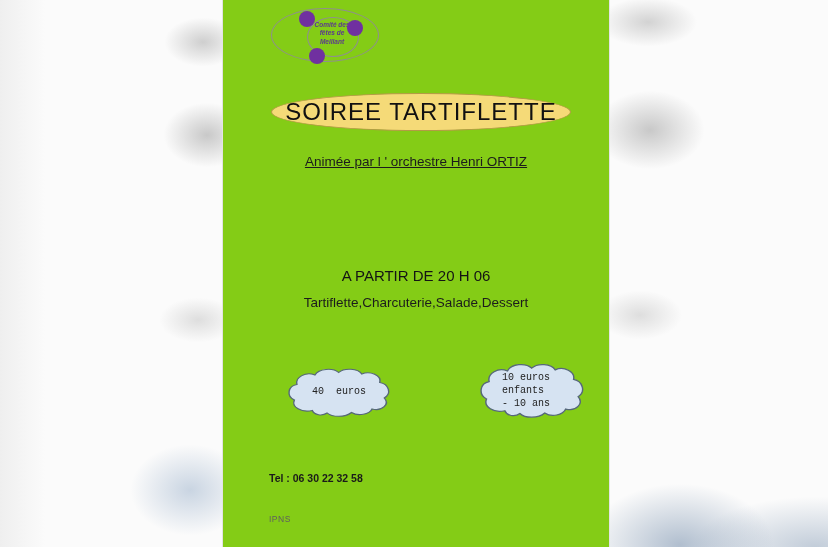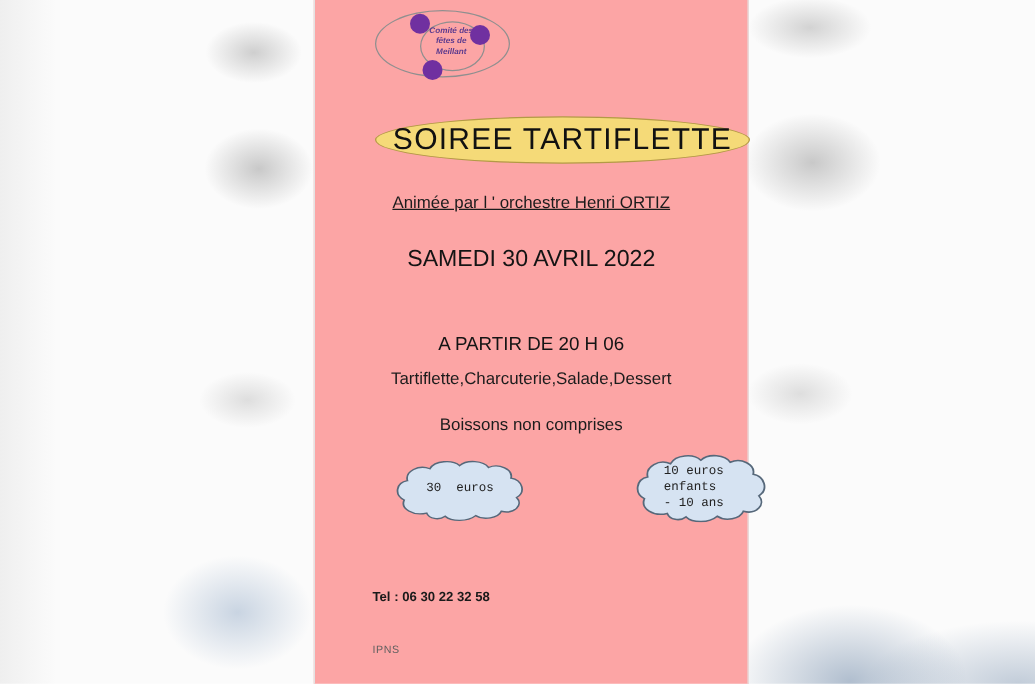--- a/index.html
+++ b/index.html
@@ -19,25 +19,24 @@
       radial-gradient(55px 32px at 198px 320px, rgba(160,160,160,0.32) 0%, rgba(160,160,160,0) 70%),
       radial-gradient(85px 65px at 190px 490px, rgba(140,165,195,0.45) 0%, rgba(140,165,195,0) 70%),
       radial-gradient(70px 35px at 648px 22px, rgba(150,150,150,0.40) 0%, rgba(150,150,150,0) 70%),
       radial-gradient(78px 56px at 650px 130px, rgba(145,145,145,0.48) 0%, rgba(145,145,145,0) 70%),
       radial-gradient(60px 35px at 640px 315px, rgba(160,160,160,0.32) 0%, rgba(160,160,160,0) 70%),
       radial-gradient(130px 85px at 680px 545px, rgba(115,140,170,0.55) 0%, rgba(115,140,170,0) 72%),
       radial-gradient(170px 70px at 815px 547px, rgba(115,140,170,0.42) 0%, rgba(115,140,170,0) 72%);
   }
   
   .page{
-    position:absolute;left:222px;top:0;width:348px;height:547px;
-    background:#fca5a5;
+    position:absolute;left:222px;top:0;width:388px;height:547px;
+    background:#84cc16;
     border-left:1px solid #e3e3e3;border-right:1px solid #e3e3e3;
     box-sizing:border-box;
-    margin-left:29px;
   }
   .abs{position:absolute;}
   .centered{left:0;width:100%;text-align:center;}
 
   
   .logo{left:48px;top:8px;width:108px;height:54px;}
   .logo-outer{position:absolute;inset:0;border:1px solid #8f8f8f;border-radius:50%;}
   .logo-inner{position:absolute;left:36px;top:9px;width:50px;height:38px;border:1px solid #8f8f8f;border-radius:50%;}
   .logo-text{
     position:absolute;left:30px;top:13px;width:62px;
@@ -96,30 +95,28 @@
     <div class="dot dot-a"></div>
     <div class="dot dot-b"></div>
     <div class="dot dot-c"></div>
   </div>
 
   <div class="abs banner">
     <span class="banner-title">SOIREE TARTIFLETTE</span>
   </div>
 
   <div class="abs centered subtitle">Animée par l ' orchestre Henri ORTIZ</div>
-  <div class="abs centered event-date">SAMEDI 30 AVRIL 2022</div>
   <div class="abs centered time">A PARTIR DE 20 H 06</div>
   <div class="abs centered menu">Tartiflette,Charcuterie,Salade,Dessert</div>
-  <div class="abs centered drinks">Boissons non comprises</div>
 
   <div class="abs cloud cloud-adult">
     <svg viewBox="0 0 165 100" preserveAspectRatio="none">
       <path d="M 41 87 C 24 92 8 80 13 66 C 0 58 3 38 17 35 C 14 20 31 9 45 16 C 51 3 73 1 82 11 C 91 1 112 3 118 14 C 131 7 149 17 146 31 C 160 34 165 53 153 62 C 162 74 150 89 134 84 C 130 95 112 99 102 91 C 92 101 72 101 64 92 C 56 99 44 96 41 87 Z" fill="#D6E3F2" stroke="#56687A" stroke-width="2.2"></path>
     </svg>
-    <div class="cloud-text">30  euros</div>
+    <div class="cloud-text">40  euros</div>
   </div>
 
   <div class="abs cloud cloud-child">
     <svg viewBox="0 0 165 100" preserveAspectRatio="none">
       <path d="M 41 87 C 24 92 8 80 13 66 C 0 58 3 38 17 35 C 14 20 31 9 45 16 C 51 3 73 1 82 11 C 91 1 112 3 118 14 C 131 7 149 17 146 31 C 160 34 165 53 153 62 C 162 74 150 89 134 84 C 130 95 112 99 102 91 C 92 101 72 101 64 92 C 56 99 44 96 41 87 Z" fill="#D6E3F2" stroke="#56687A" stroke-width="2.2"></path>
     </svg>
     <div class="cloud-text">10 euros
 enfants
 - 10 ans</div>
   </div>

